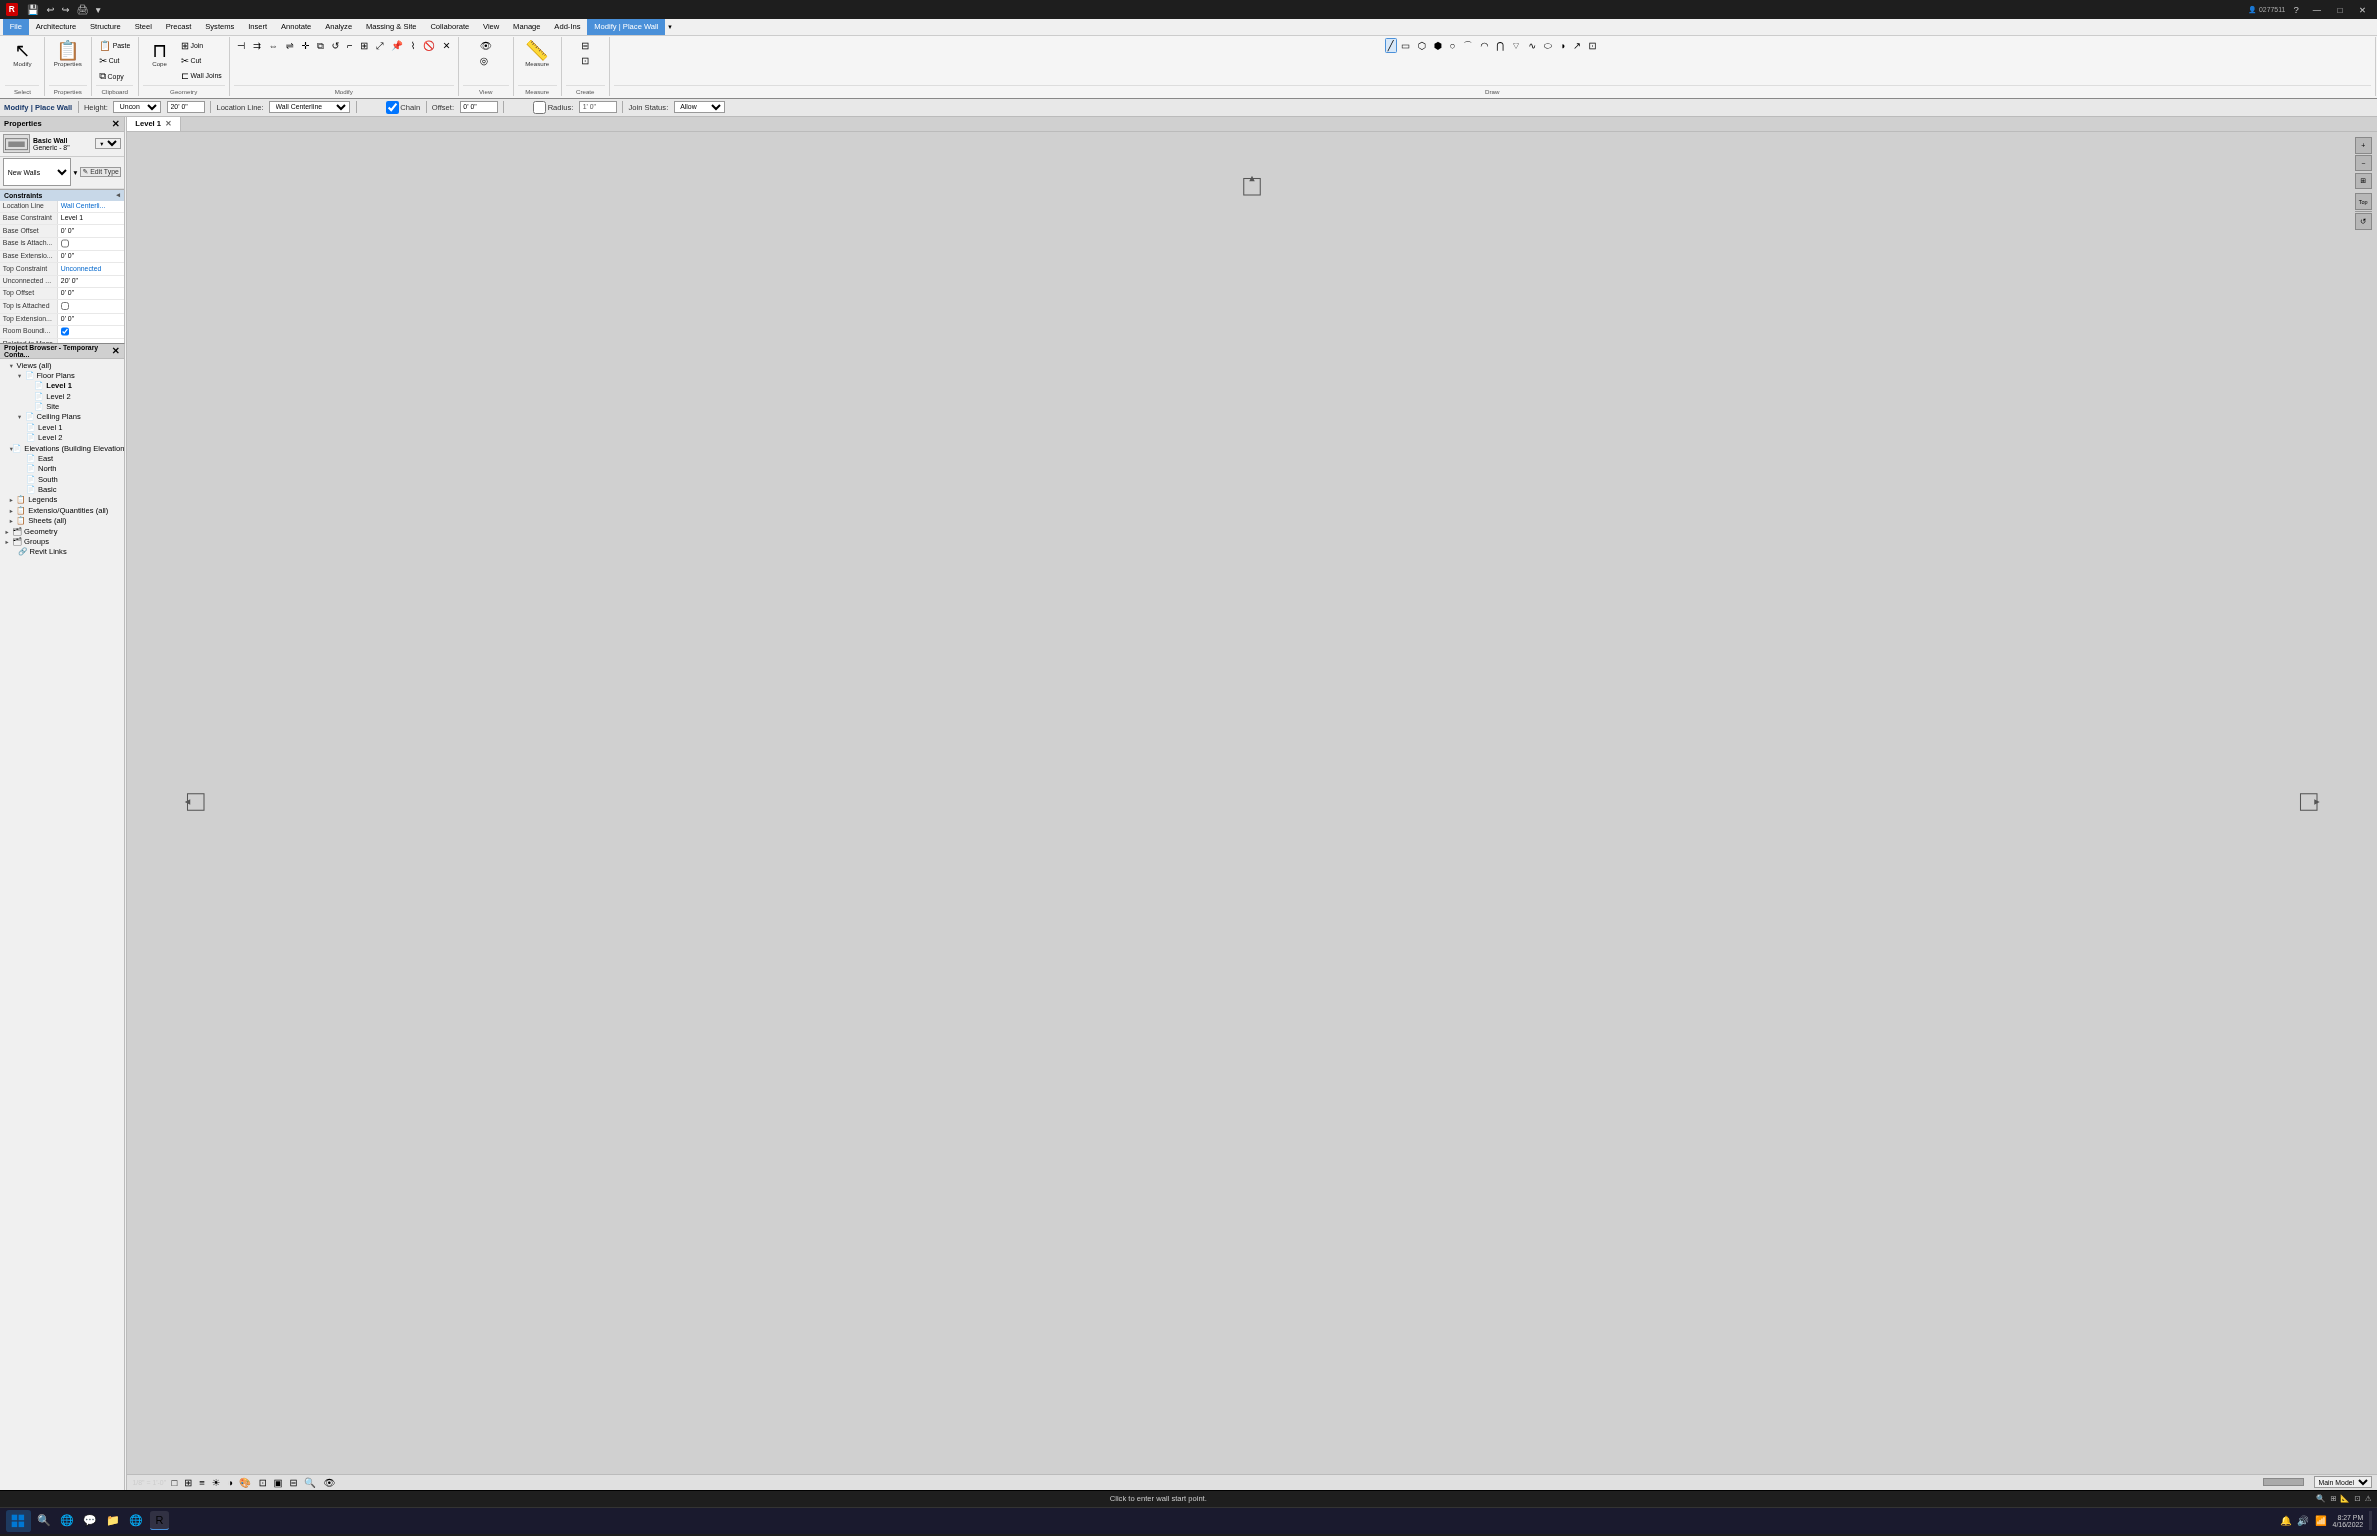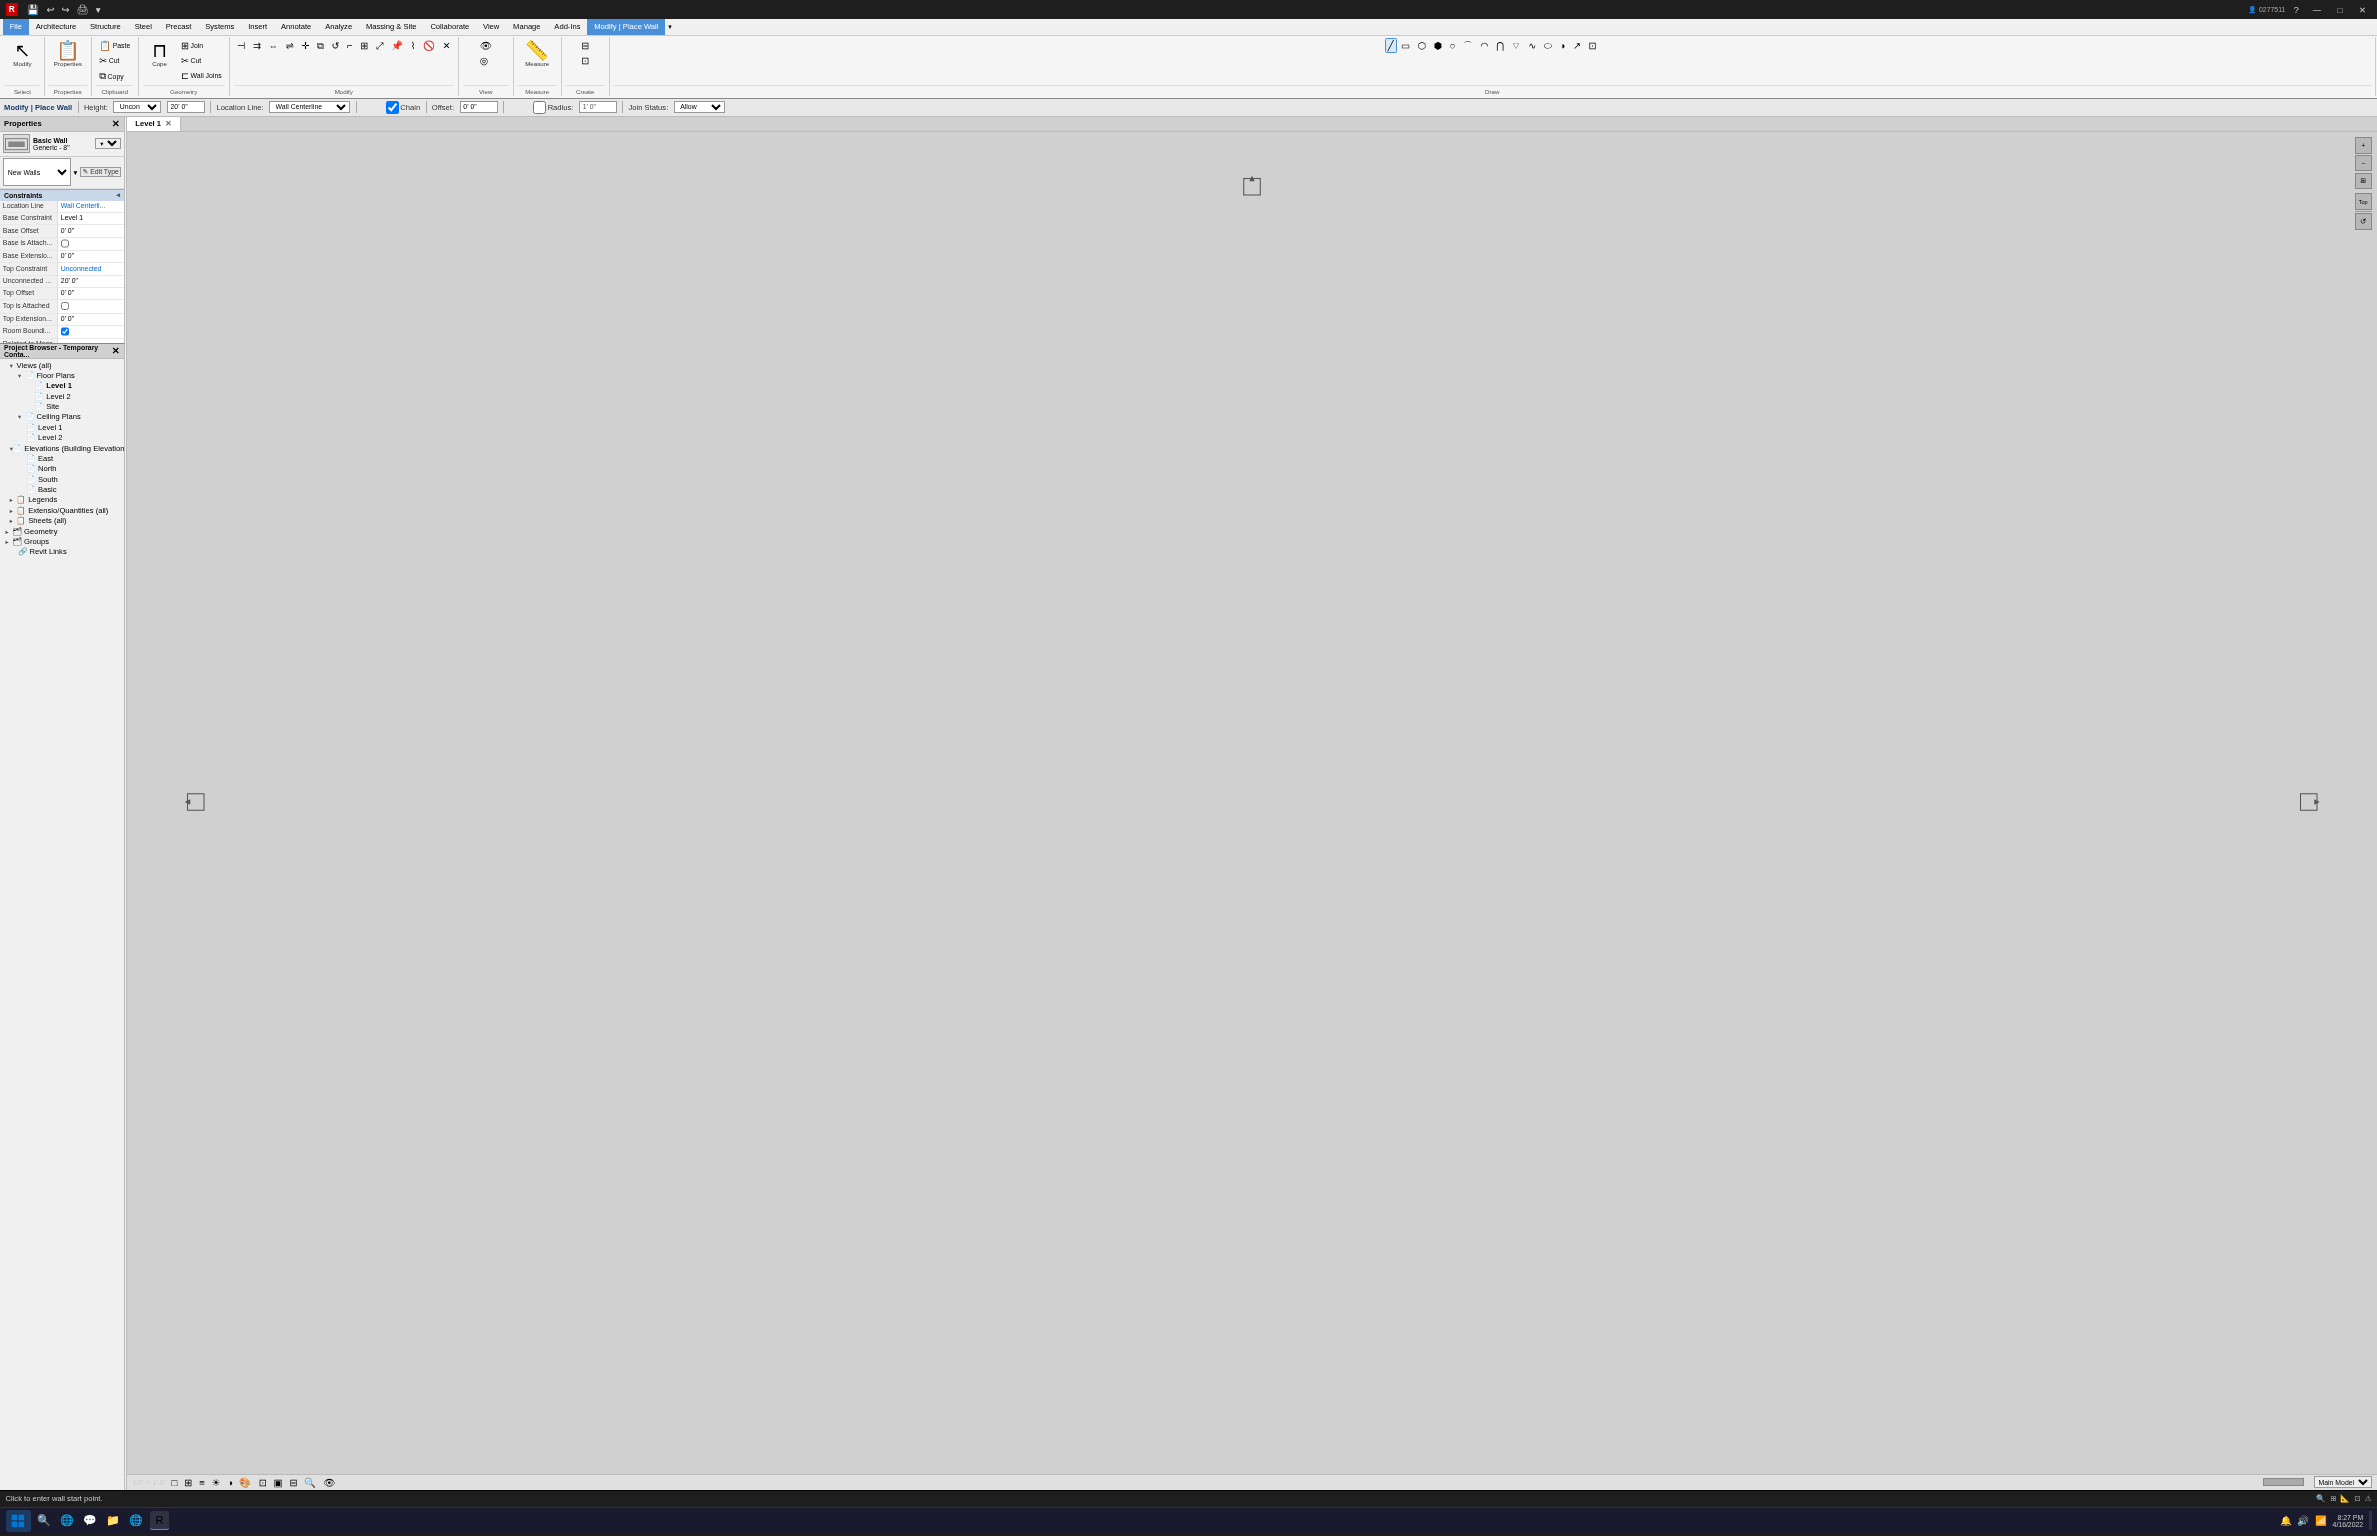--- a/index.html
+++ b/index.html
@@ -66,21 +66,21 @@
     #canvas-tab-bar { background: #d0d0d0; height: 15px; display: flex; align-items: center; border-bottom: 0.7px solid #bbb; }
     .canvas-tab { padding: 1.4px 8.3px; cursor: pointer; font-size: 7.6px; border-right: 0.7px solid #bbb; height: 15px; display: flex; align-items: center; gap: 4.1px; background: #e8e8e8; }
     .canvas-tab.active { background: #fff; font-weight: bold; }
     .canvas-tab .tab-close { cursor: pointer; font-size: 7.6px; color: #666; }
     #canvas { flex: 1; background: #d4d4d4; position: relative; height: calc(100% - 15px); }
     
     #drawing-area { position: absolute; inset: 0; background: #d0d0d0; }
 
     
     #status-bar { background: #1e1e1e; color: #ccc; height: 16.5px; display: flex; align-items: center; padding: 0 5.5px; gap: 5.5px; font-size: 6.9px; border-top: 0.7px solid #000; }
-    #status-text { flex: 1; color: #ccc; font-size: 7.6px; }
+    #status-text { flex: 1; color: #ccc; font-size: 7.6px; text-align: center; }
     .status-scale { color: #ccc; }
 
     
     #taskbar { background: #1a1a2e; height: 27.5px; display: flex; align-items: center; padding: 0 5.5px; gap: 4.1px; border-top: 0.7px solid #333; }
     .taskbar-start { background: #1e3a5f; width: 25px; height: 22px; display: flex; align-items: center; justify-content: center; border-radius: 2.8px; cursor: pointer; }
     .taskbar-icons { display: flex; gap: 4.1px; align-items: center; }
     .tb-icon { width: 19px; height: 19px; display: flex; align-items: center; justify-content: center; cursor: pointer; border-radius: 2.8px; font-size: 11px; }
     .taskbar-right { margin-left: auto; display: flex; align-items: center; gap: 5.5px; color: #ccc; font-size: 6.9px; }
     .taskbar-time { display: flex; flex-direction: column; align-items: flex-end; }
 

